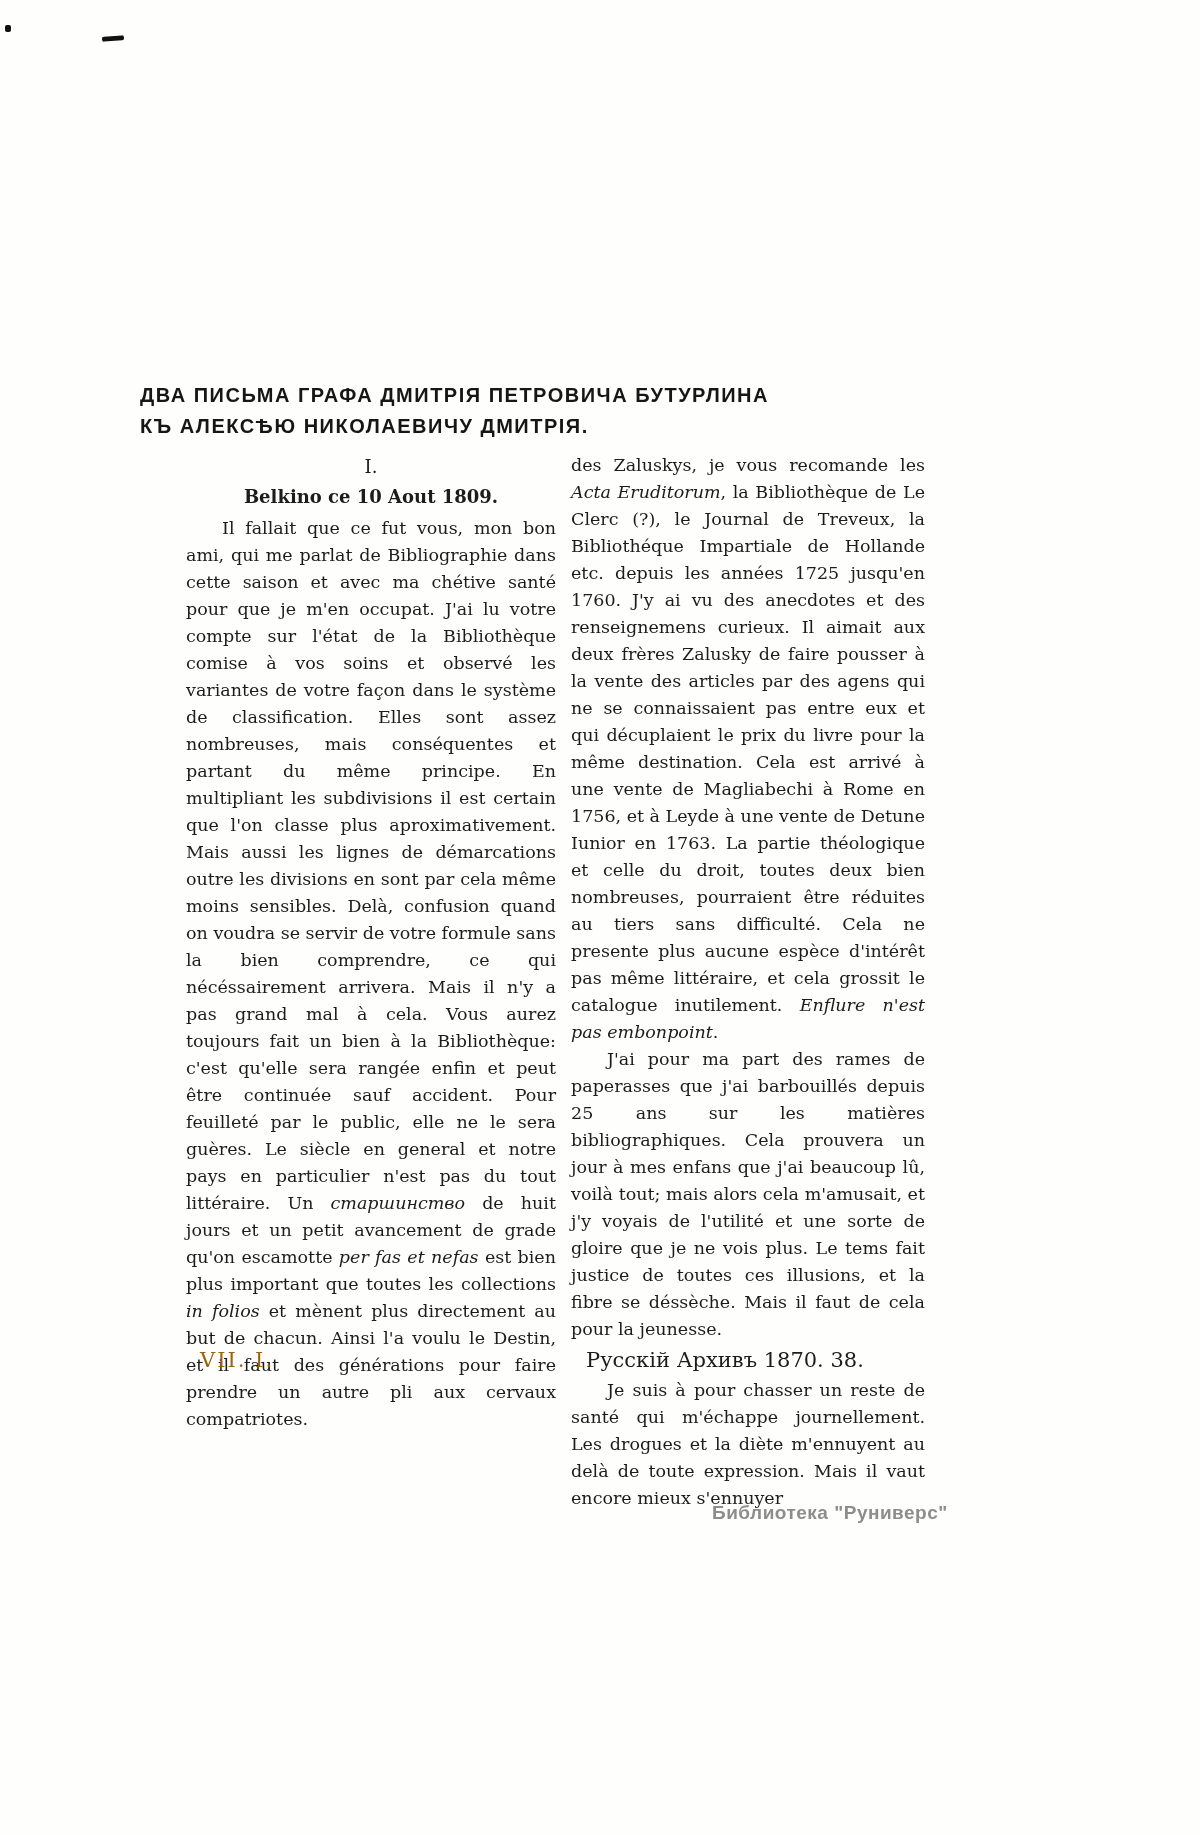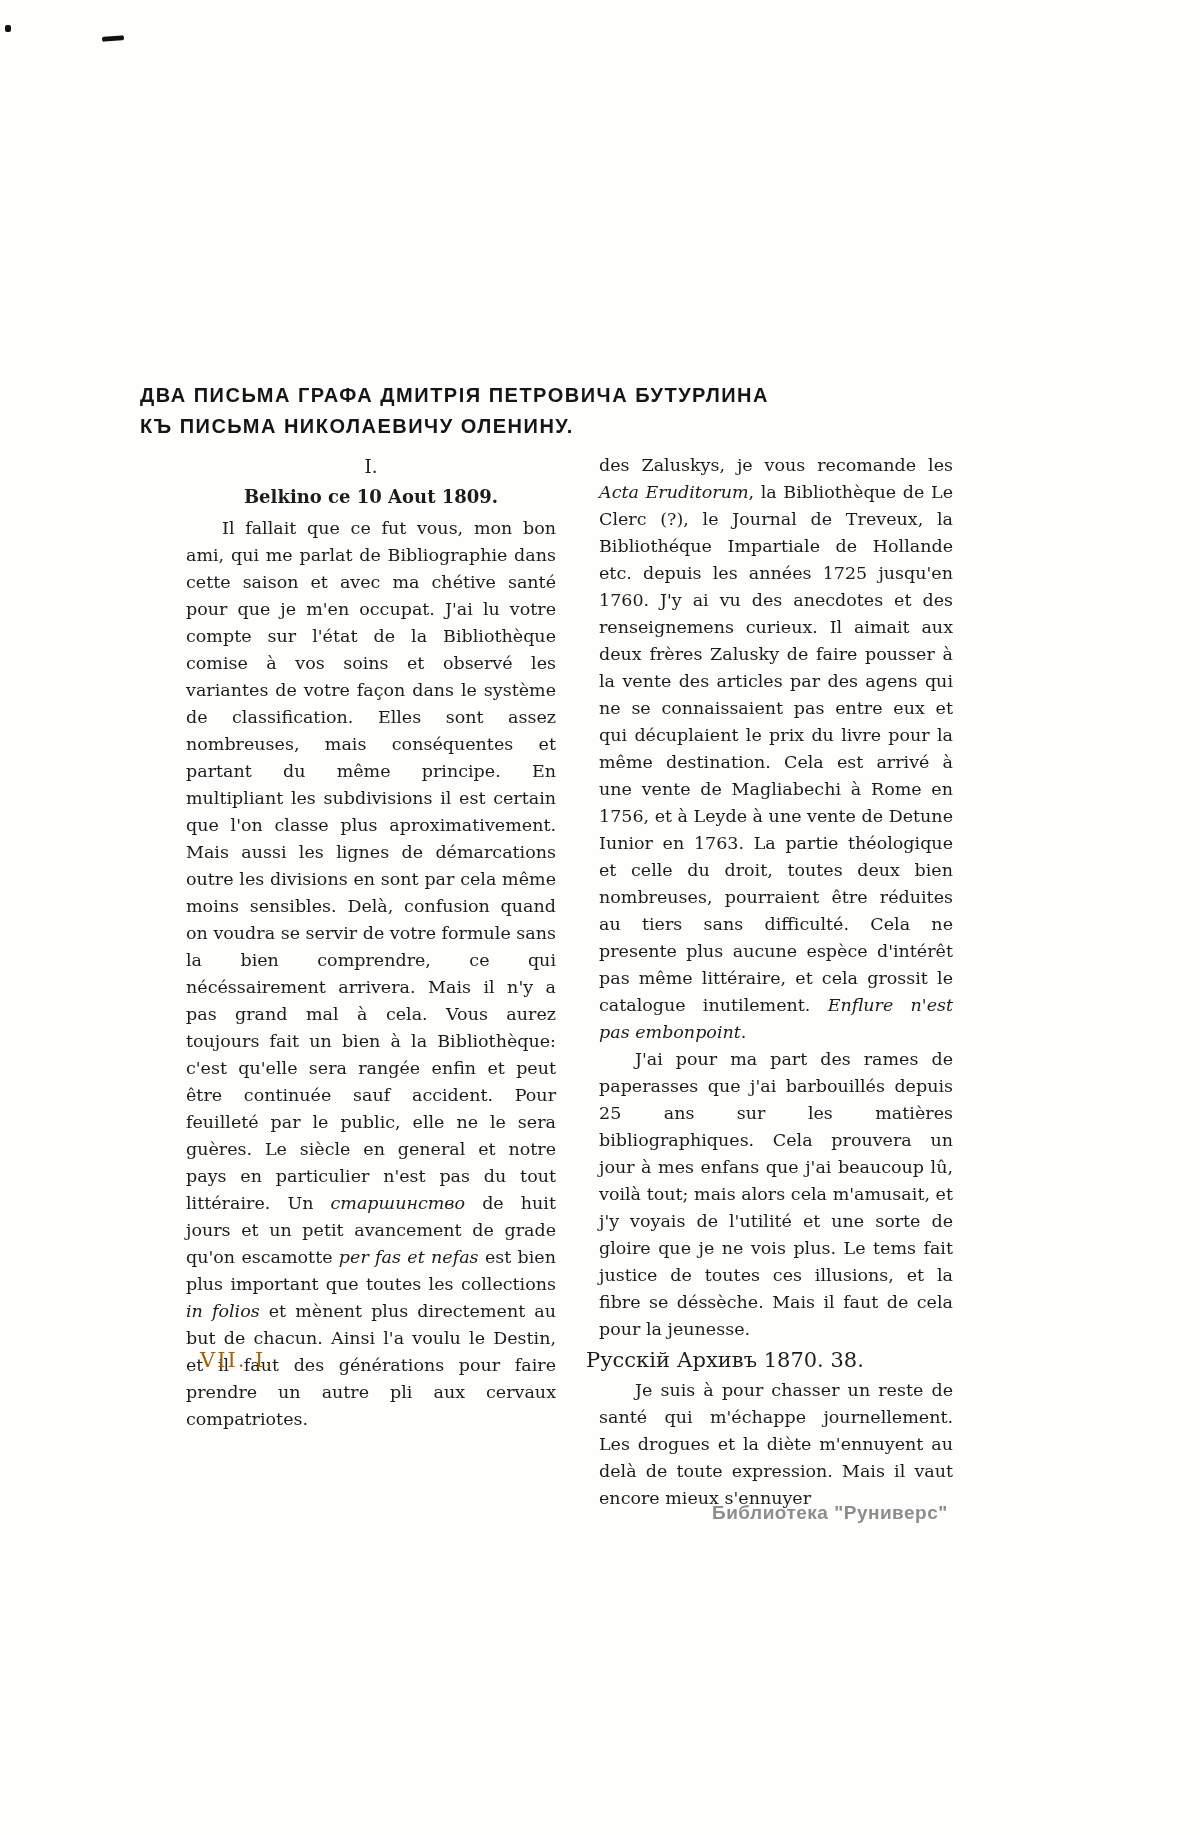--- a/index.html
+++ b/index.html
@@ -31,21 +31,21 @@
   }
 
   .column {
     position: absolute;
     top: 452px;
     font-size: 17.5px;
     line-height: 27px;
     text-align: justify;
   }
   .col-left  { left: 186px; width: 370px; }
-  .col-right { left: 599px; width: 354px; }
+  .col-right { left: 571px; width: 354px; }
 
   .section-number {
     text-align: center;
     font-size: 18px;
     line-height: 30px;
   }
   .dateline {
     text-align: center;
     font-weight: bold;
     font-size: 18px;
@@ -90,21 +90,21 @@
 </head>
 <body>
 
 <div class="page">
 
   <div class="scan-speck speck-a"></div>
   <div class="scan-speck speck-b"></div>
 
   <div class="title-block">
     <div>ДВА ПИСЬМА ГРАФА ДМИТРІЯ ПЕТРОВИЧА БУТУРЛИНА</div>
-    <div>КЪ ПИСЬМА НИКОЛАЕВИЧУ ОЛЕНИНУ.</div>
+    <div>КЪ АЛЕКСѢЮ НИКОЛАЕВИЧУ ДМИТРІЯ.</div>
   </div>
 
   <div class="column col-left">
     <div class="section-number">I.</div>
     <div class="dateline">Belkino ce 10 Aout 1809.</div>
     <div>
         <p class="para"><span>Il fallait que ce fut vous, mon bon ami, qui me parlat de Bibliographie dans cette saison et avec ma chétive santé pour que je m'en occupat. J'ai lu votre compte sur l'état de la Bibliothèque comise à vos soins et observé les variantes de votre façon dans le système de classification. Elles sont assez nombreuses, mais conséquentes et partant du même principe. En multipliant les subdivisions il est certain que l'on classe plus aproximativement. Mais aussi les lignes de démarcations outre les divisions en sont par cela même moins sensibles. Delà, confusion quand on voudra se servir de votre formule sans la bien comprendre, ce qui nécéssairement arrivera. Mais il n'y a pas grand mal à cela. Vous aurez toujours fait un bien à la Bibliothèque: c'est qu'elle sera rangée enfin et peut être continuée sauf accident. Pour feuilleté par le public, elle ne le sera guères. Le siècle en general et notre pays en particulier n'est pas du tout littéraire. Un </span><span class="it">старшинство</span><span> de huit jours et un petit avancement de grade qu'on escamotte </span><span class="it">per fas et nefas</span><span> est bien plus important que toutes les collections </span><span class="it">in folios</span><span> et mènent plus directement au but de chacun. Ainsi l'a voulu le Destin, et il faut des générations pour faire prendre un autre pli aux cervaux compatriotes.</span></p>
       </div>
   </div>
 

